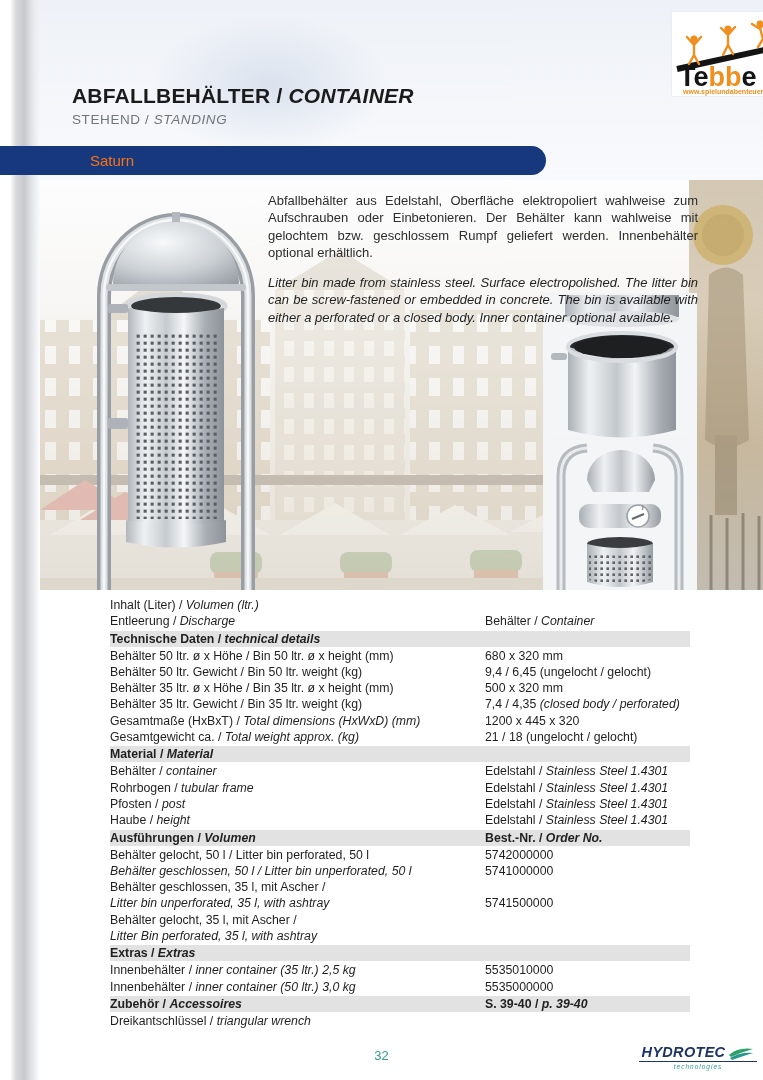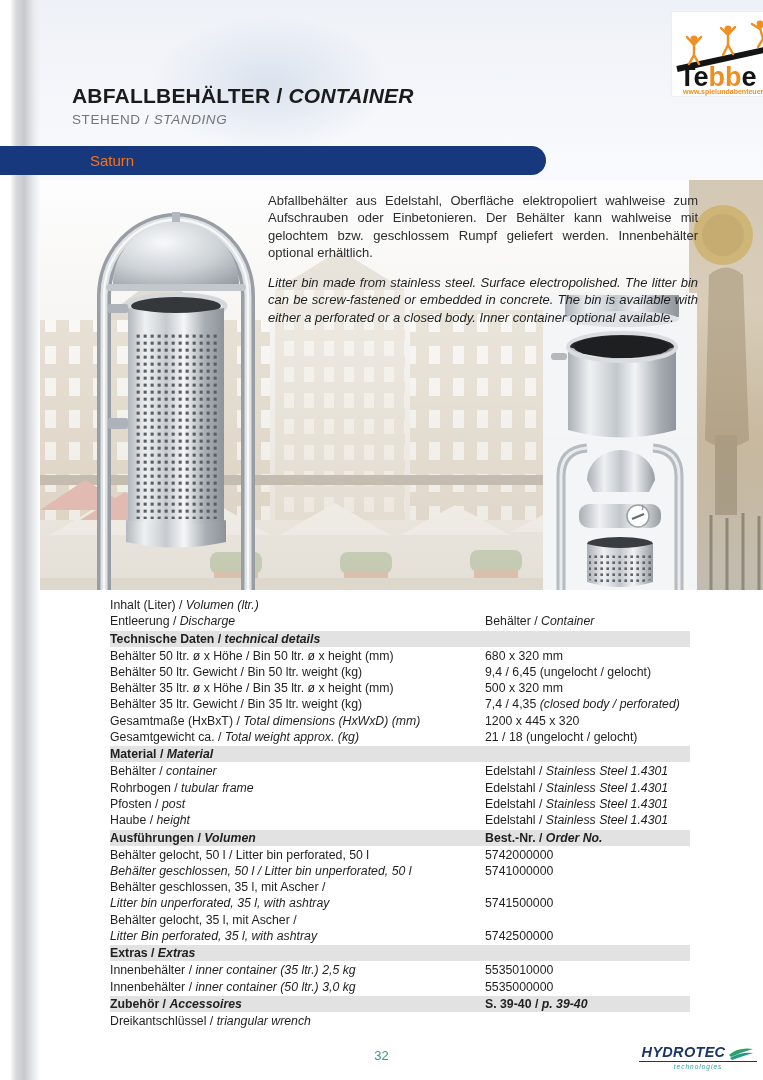--- a/index.html
+++ b/index.html
@@ -328,21 +328,20 @@
       <div class="t-row">
         <div class="t-label"><span class="it">Behälter geschlossen, 50 l / Litter bin unperforated, 50 l</span></div>
         <div class="t-value"><span>5741000000</span></div>
       </div>
       <div class="t-row">
         <div class="t-label"><span>Behälter geschlossen, 35 l, mit Ascher /</span><div><span class="it">Litter bin unperforated, 35 l, with ashtray</span></div></div>
         <div class="t-value"><span>5741500000</span></div>
       </div>
       <div class="t-row">
         <div class="t-label"><span>Behälter gelocht, 35 l, mit Ascher /</span><div><span class="it">Litter Bin perforated, 35 l, with ashtray</span></div></div>
-        <div class="t-value"><span>5742500000</span></div>
       </div>
       <div class="t-band">
         <div class="t-label"><span>Extras / </span><span class="it">Extras</span></div>
         <div class="t-value"></div>
       </div>
       <div class="t-row">
         <div class="t-label"><span>Innenbehälter  / </span><span class="it">inner container   (35 ltr.) 2,5 kg</span></div>
         <div class="t-value"><span>5535010000</span></div>
       </div>
       <div class="t-row">

